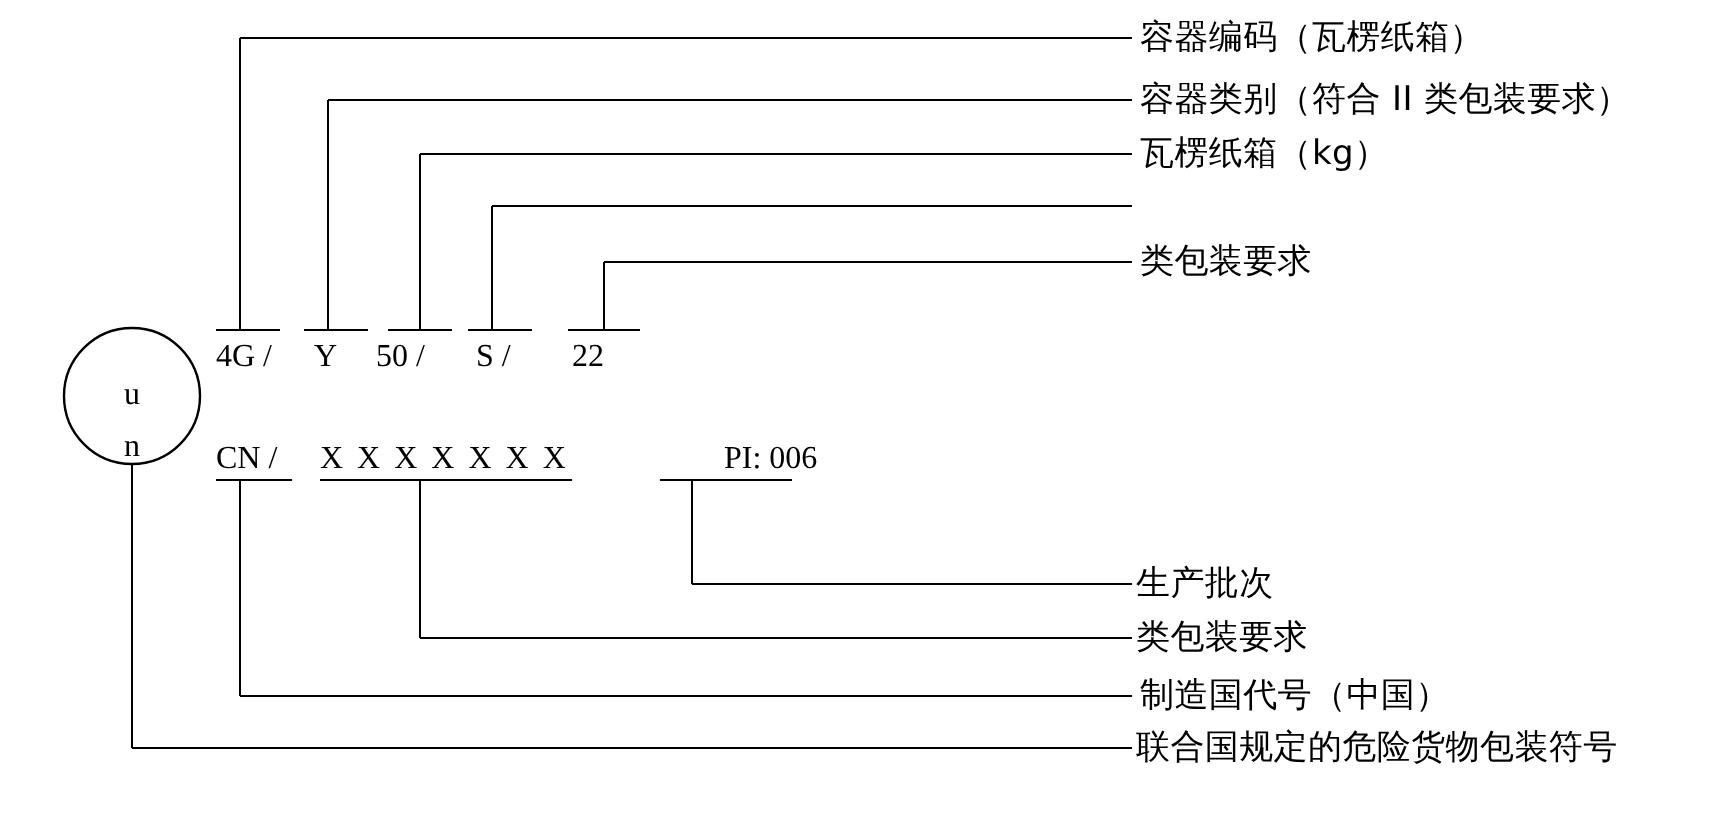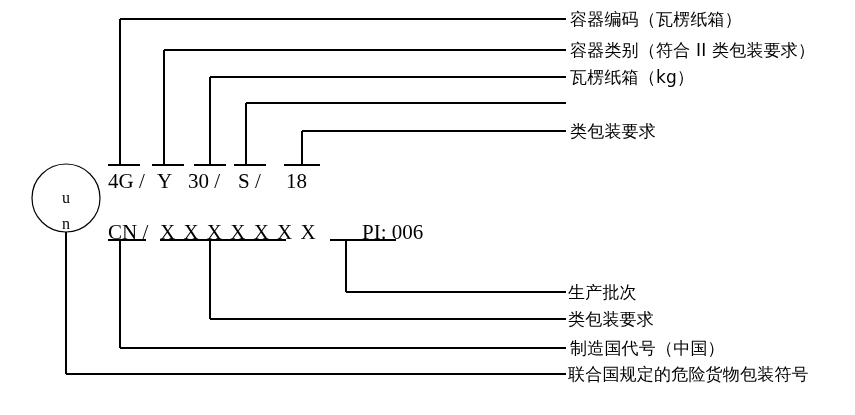--- a/index.html
+++ b/index.html
@@ -38,21 +38,21 @@
     white-space: nowrap;
     line-height: 1;
   }
   .cn-label {
     font-family: "DejaVu Sans", "Liberation Sans", sans-serif;
     font-size: 17px;
     letter-spacing: 0.2px;
   }
   .code-seg {
     font-family: "Liberation Serif", "DejaVu Serif", serif;
-    font-size: 21px;
+    font-size: 16px;
   }
   .un-letter {
     font-family: "Liberation Serif", "DejaVu Serif", serif;
     font-size: 16px;
     text-align: center;
     width: 24px;
   }
 </style>
 </head>
 <body>
@@ -99,23 +99,23 @@
 
     <line x1="66" y1="232" x2="66" y2="374"></line>
     <line x1="66" y1="374" x2="566" y2="374"></line>
   </svg>
 
   <div class="txt un-letter" style="left:54px; top:190px;">u</div>
   <div class="txt un-letter" style="left:54px; top:216px;">n</div>
 
   <div class="txt code-seg" style="left:108px; top:171px;">4G /</div>
   <div class="txt code-seg" style="left:157px; top:171px;">Y</div>
-  <div class="txt code-seg" style="left:188px; top:171px;">30 /</div>
+  <div class="txt code-seg" style="left:188px; top:171px;">50 /</div>
   <div class="txt code-seg" style="left:238px; top:171px;">S /</div>
-  <div class="txt code-seg" style="left:286px; top:171px;">18</div>
+  <div class="txt code-seg" style="left:286px; top:171px;">22</div>
 
   <div class="txt code-seg" style="left:108px; top:222px;">CN /</div>
   <div class="txt code-seg" style="left:160px; top:222px; letter-spacing:1.5px;">X X X X X X X</div>
   <div class="txt code-seg" style="left:330px; top:222px;margin-left:32px;">PI:  006</div>
 
   <div class="txt cn-label" style="left:570px; top:11px;">容器编码（瓦楞纸箱）</div>
   <div class="txt cn-label" style="left:570px; top:42px;text-align:center;">容器类别（符合 II 类包装要求）</div>
   <div class="txt cn-label" style="left:570px; top:69px;">瓦楞纸箱（kg）</div>
   <div class="txt cn-label" style="left:570px; top:123px;">类包装要求</div>
 

